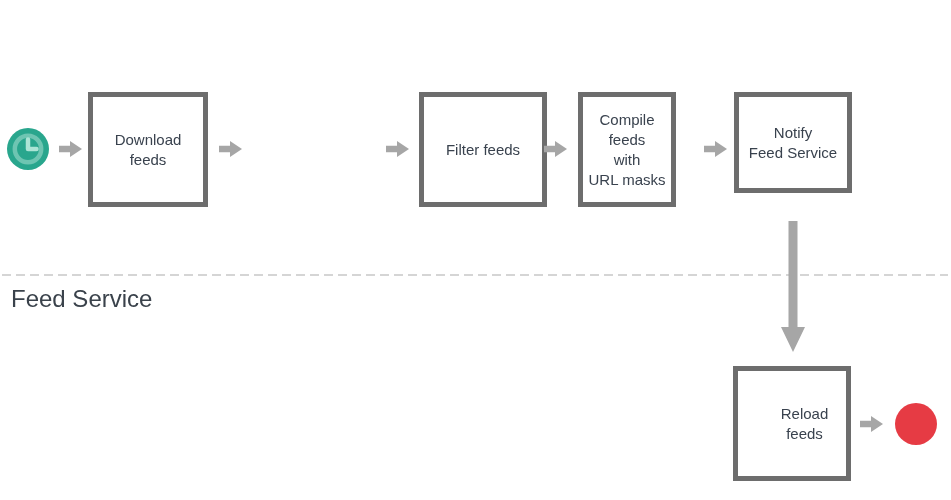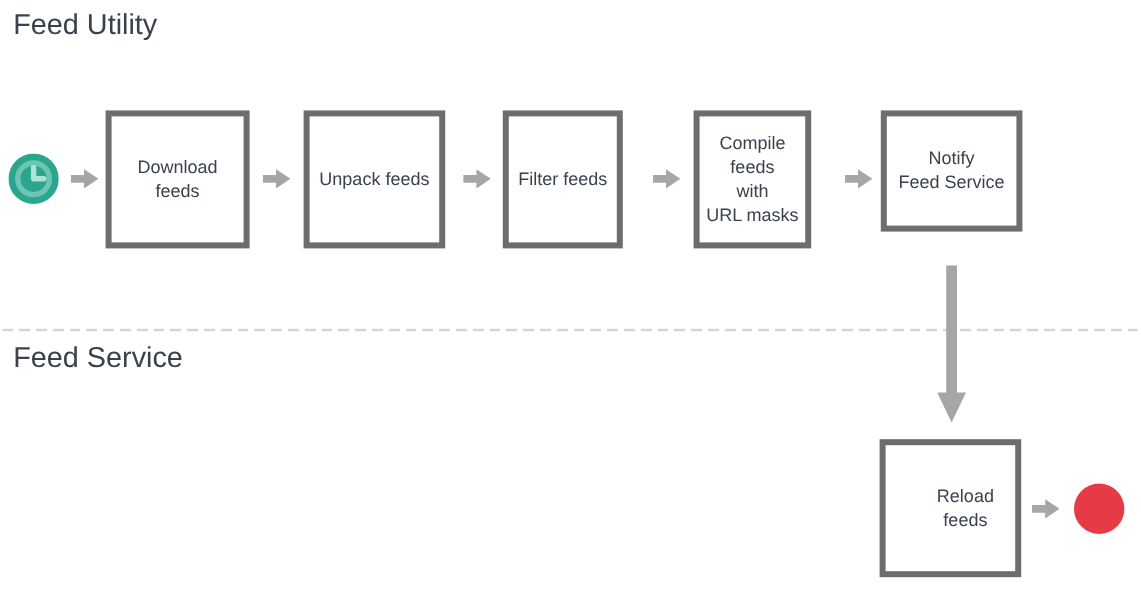--- a/index.html
+++ b/index.html
@@ -43,21 +43,21 @@
     text-align: center;
   }
   .box-label {
     font-size: 15px;
     line-height: 20px;
     color: var(--box-text, #39424e);
     white-space: pre-line;
   }
   .b1 { left: 88px;  top: 92px;  width: 120px; height: 115px; }
   .b2 { left: 253px; top: 92px;  width: 118px; height: 115px; }
-  .b3 { left: 419px; top: 92px;  width: 100px; height: 115px; }
+  .b3 { left: 419px; top: 92px;  width: 128px; height: 115px; }
   .b4 { left: 578px; top: 92px;  width: 98px; height: 115px; }
   .b5 { left: 734px; top: 92px;  width: 118px; height: 101px; }
   .b6 { left: 733px; top: 366px; width: 118px; height: 115px; padding-left: 25px; }
 
   .h-arrow { position: absolute; width: 23px; height: 16px; }
   .h-arrow path { fill: var(--arrow-gray, #a6a6a6); }
   .a1 { left: 59px;  top: 141px; }
   .a2 { left: 219px; top: 141px; }
   .a3 { left: 386px; top: 141px; }
   .a4 { left: 544px; top: 141px; }
@@ -79,21 +79,20 @@
     width: 42px; height: 42px;
     border-radius: 50%;
     background: var(--red, #e63b44);
   }
 </style>
 </head>
 <body>
 
 <div class="canvas">
 
-  <div class="lane-title utility">Feed Utility</div>
 
   <div class="divider"></div>
 
   <div class="lane-title service">Feed Service</div>
 
   <svg class="clock" viewBox="0 0 42 42">
     <circle class="face" cx="21" cy="21" r="21"></circle>
     <circle class="ring" cx="21" cy="21" r="13.2"></circle>
     <path class="hands" d="M21 11.5 L21 21 L29.5 21"></path>
   </svg>
@@ -104,23 +103,20 @@
 
   <div class="box b1">
     <span class="box-label">Download
 feeds</span>
   </div>
 
   <svg class="h-arrow a2" viewBox="0 0 23 16">
     <path d="M0 4.8 H11 V0 L23 8 L11 16 V11.2 H0 Z"></path>
   </svg>
 
-  <div class="box b2">
-    <span class="box-label">Unpack feeds</span>
-  </div>
 
   <svg class="h-arrow a3" viewBox="0 0 23 16">
     <path d="M0 4.8 H11 V0 L23 8 L11 16 V11.2 H0 Z"></path>
   </svg>
 
   <div class="box b3">
     <span class="box-label">Filter feeds</span>
   </div>
 
   <svg class="h-arrow a4" viewBox="0 0 23 16">

